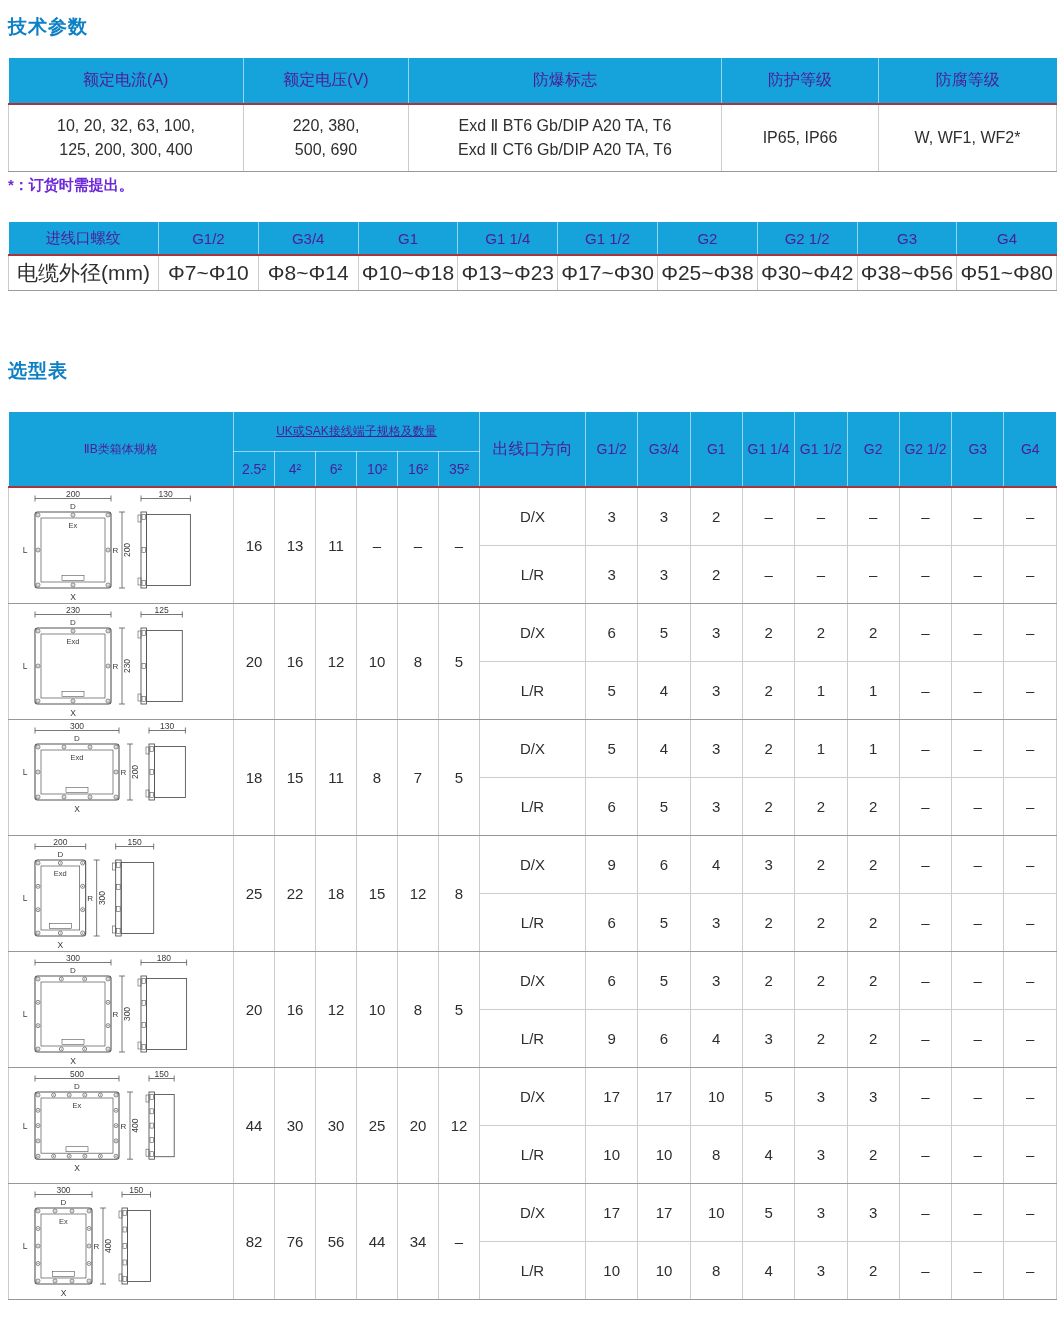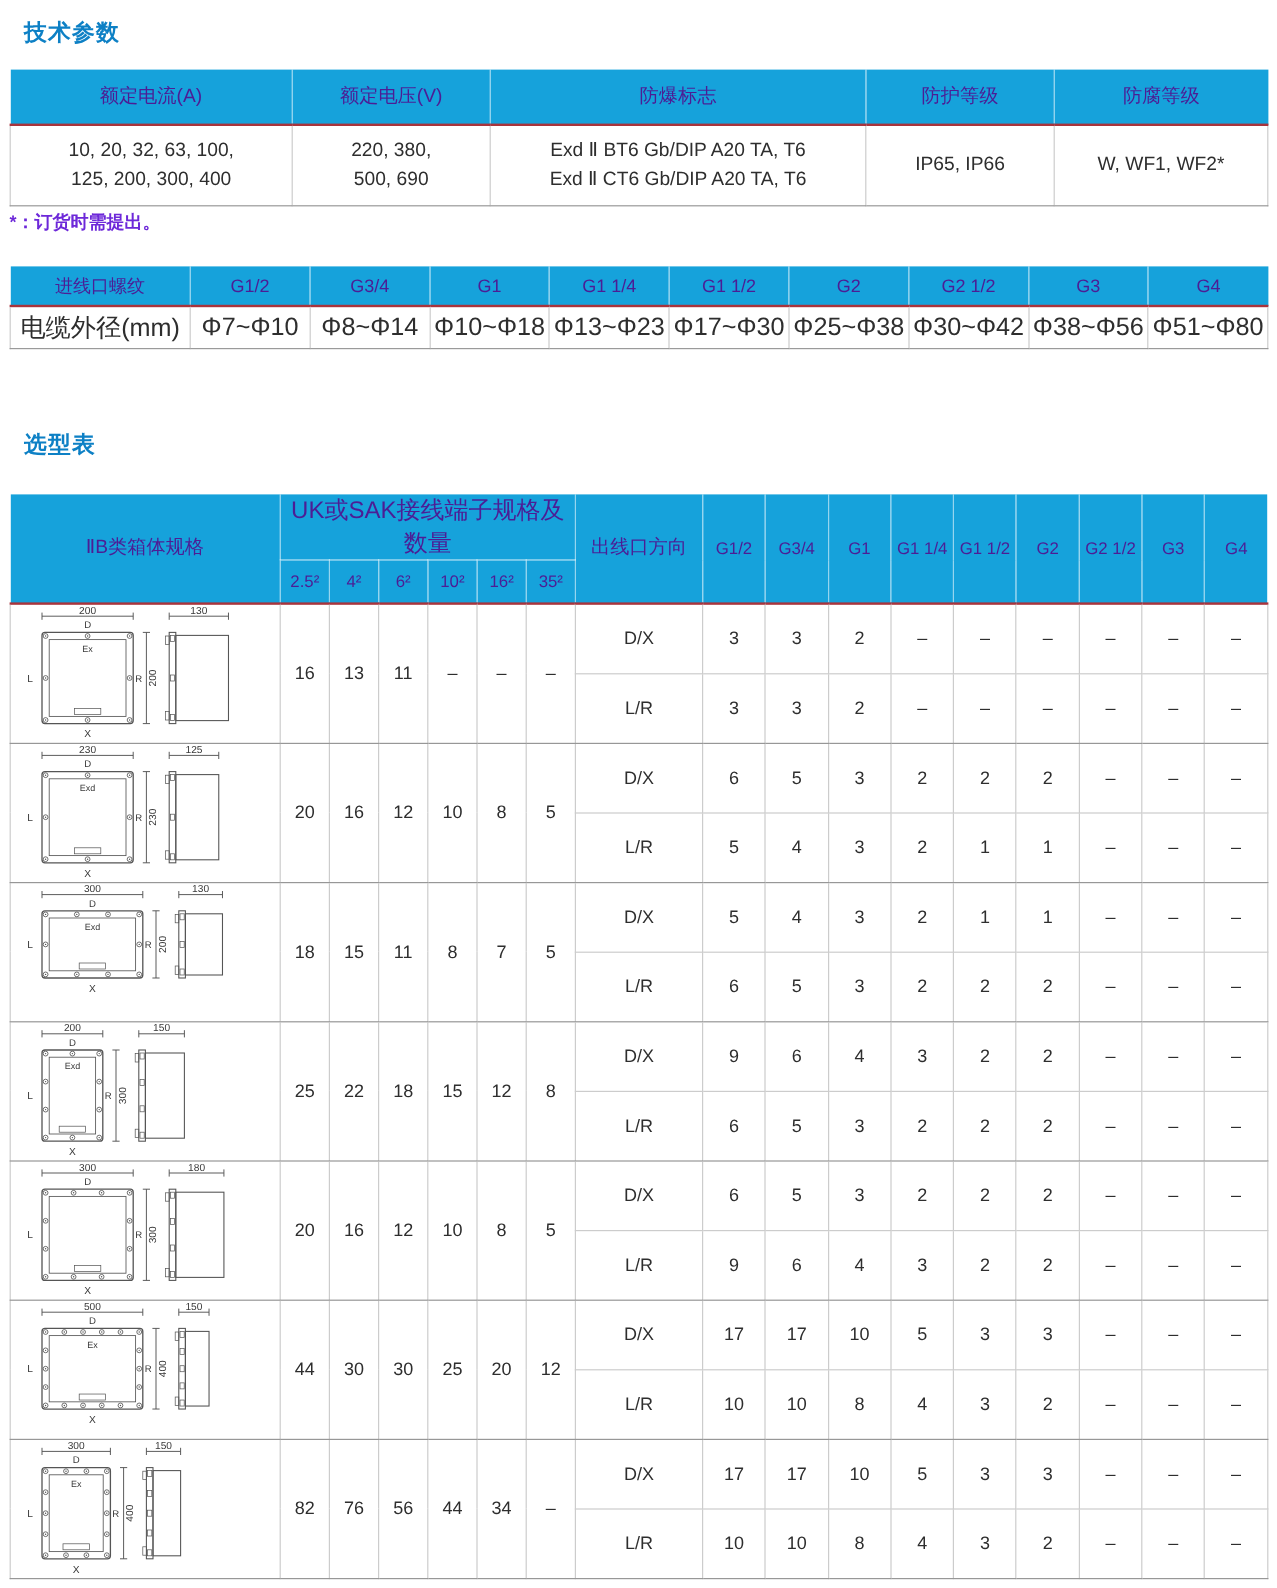--- a/index.html
+++ b/index.html
@@ -1,19 +1,19 @@
 <!DOCTYPE html>
 <html><head>
 <meta charset="utf-8">
 <style>
   html,body{margin:0;padding:0;background:#fff;}
   body{width:1064px;height:1323px;position:relative;font-family:"Liberation Sans","DejaVu Sans",sans-serif;color:#2e2e2e;}
   .page{position:relative;width:1064px;height:1323px;overflow:hidden;background:#fff;}
 
-  .sec-title{position:absolute;left:20px;font-size:19px;font-weight:bold;color:#0d80c5;letter-spacing:1px;}
+  .sec-title{position:absolute;left:8px;font-size:19px;font-weight:bold;color:#0d80c5;letter-spacing:1px;}
   #title-tech{top:14px;}
   #title-sel{top:358px;}
 
   table{border-collapse:collapse;table-layout:fixed;position:absolute;left:8px;width:1048px;background:#fff;}
   th{background:#16a2db;color:#4c1d95;font-weight:normal;border-left:1px solid rgba(255,255,255,.55);border-right:1px solid rgba(255,255,255,.55);padding:0 2px;}
   tr th:first-child{border-left:none;}
   tr th:last-child{border-right:none;}
   .redline{border-bottom:2px solid #a8343c;}
   td{border:1px solid #cccccc;text-align:center;vertical-align:middle;color:#2e2e2e;padding:0 2px;}
   tbody tr:last-child td{border-bottom:1px solid #9a9a9a;}
@@ -24,22 +24,22 @@
 
   .note{position:absolute;left:8px;top:176px;font-size:15px;font-weight:600;color:#6d28d9;}
 
   #thread-table{top:222px;}
   #thread-table th{height:32px;font-size:15px;}
   #thread-table td{height:34px;font-size:21px;}
 
   #sel-table{top:412px;}
   #sel-table thead tr:first-child{height:39px;}
   #sel-table thead tr:last-child{height:36px;}
-  .sel-box-h{font-size:16px;}
-  .sel-term-h{font-size:20px;border-bottom:1px solid rgba(255,255,255,.55);}
+  .sel-box-h{font-size:12px;}
+  .sel-term-h{font-size:12px;border-bottom:1px solid rgba(255,255,255,.55);text-decoration:underline;}
   .sel-size-h{font-size:14px;}
   .sel-dir-h{font-size:16px;}
   .sel-g-h{font-size:14px;}
   #sel-table td{font-size:15px;}
   .dir-cell,.val-cell{height:57px;}
   .box-cell{padding:0;}
   .box-cell svg{display:block;margin:0 auto;}
   .group-end{border-bottom:1px solid #979797 !important;}
 </style>
 </head>

